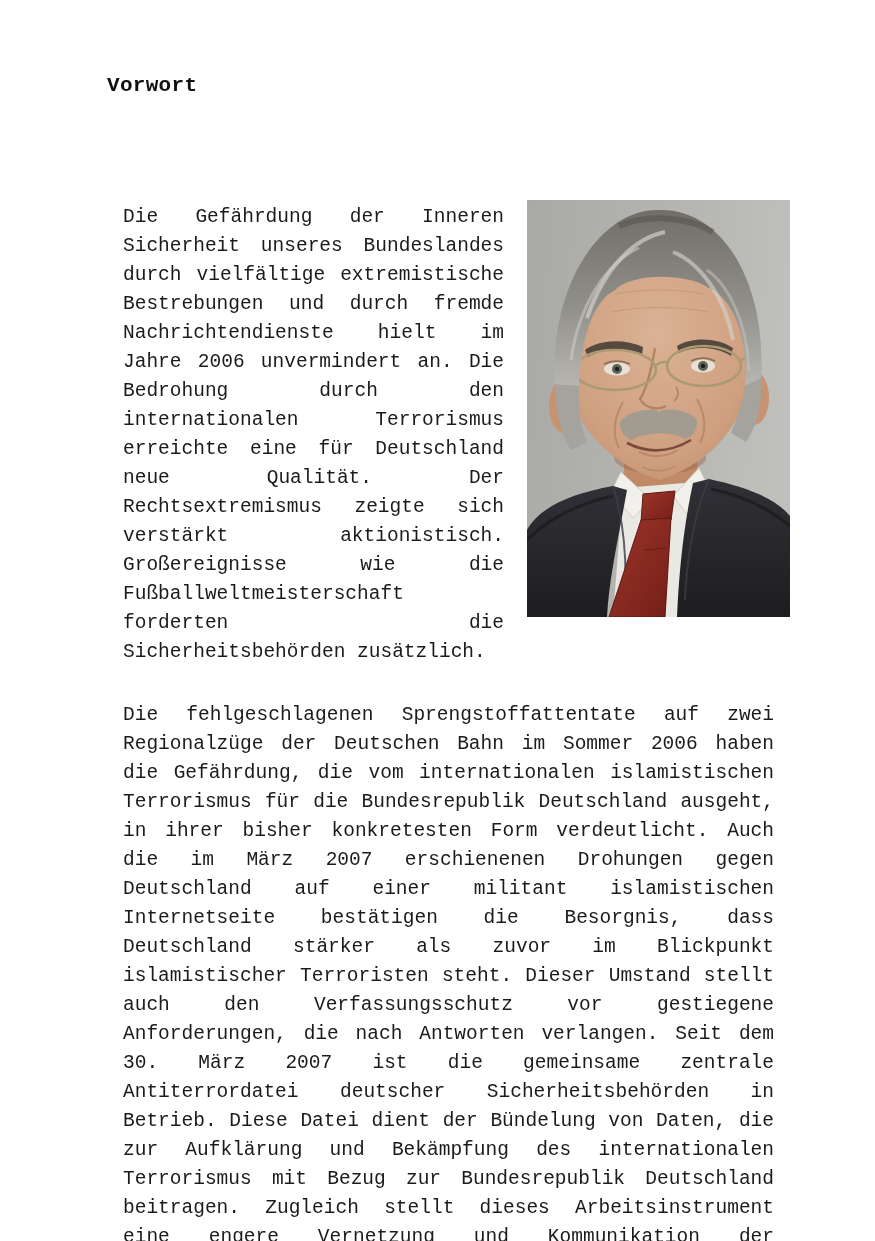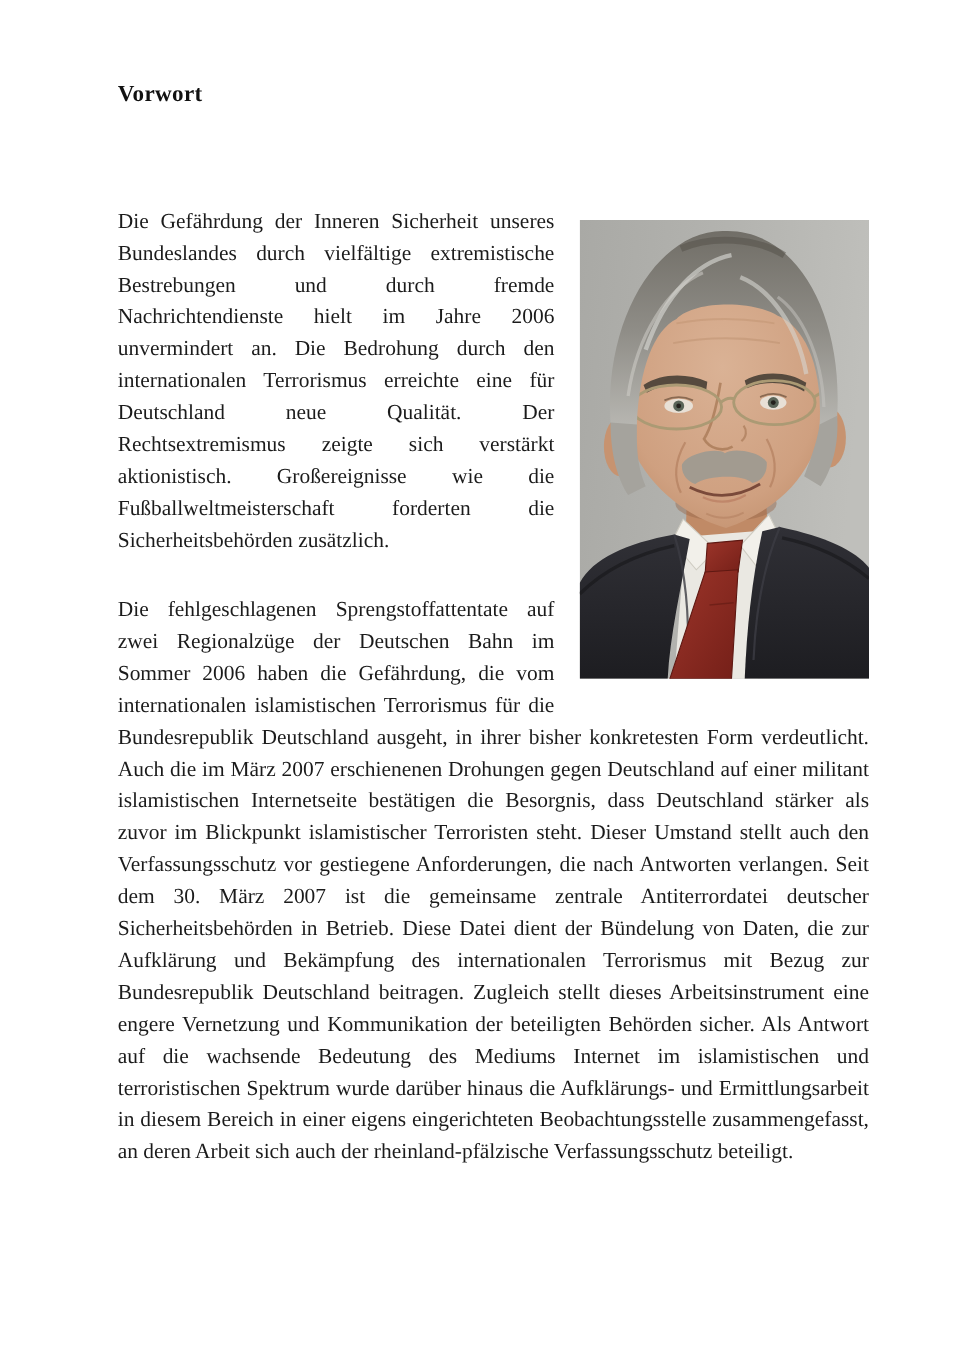--- a/index.html
+++ b/index.html
@@ -6,21 +6,21 @@
     margin: 0;
     padding: 0;
     background: #ffffff;
   }
   .page {
     position: relative;
     width: 875px;
     height: 1241px;
     background: #ffffff;
     overflow: hidden;
-    font-family: Liberation Serif, serif;
+    font-family: Liberation Mono, monospace;
     color: #1b1b1b;
   }
   .heading {
     position: absolute;
     left: 107px;
     top: 74px;
     margin: 0;
     font-size: 21px;
     line-height: 1.1;
     font-weight: 700;
@@ -31,21 +31,21 @@
     position: absolute;
     left: 107px;
     top: 187px;
     width: 683px;
     font-size: 19.5px;
     line-height: 29px;
     text-align: justify;
     color: #1b1b1b;
   }
   .content p {
-    margin: 0;
+    margin: 16px;
   }
   .content p + p {
     margin-top: 34px;
   }
   .photo {
     float: right;
     width: 263px;
     height: 417px;
     margin: 13px 0 14px 23px;
     padding: 0;

